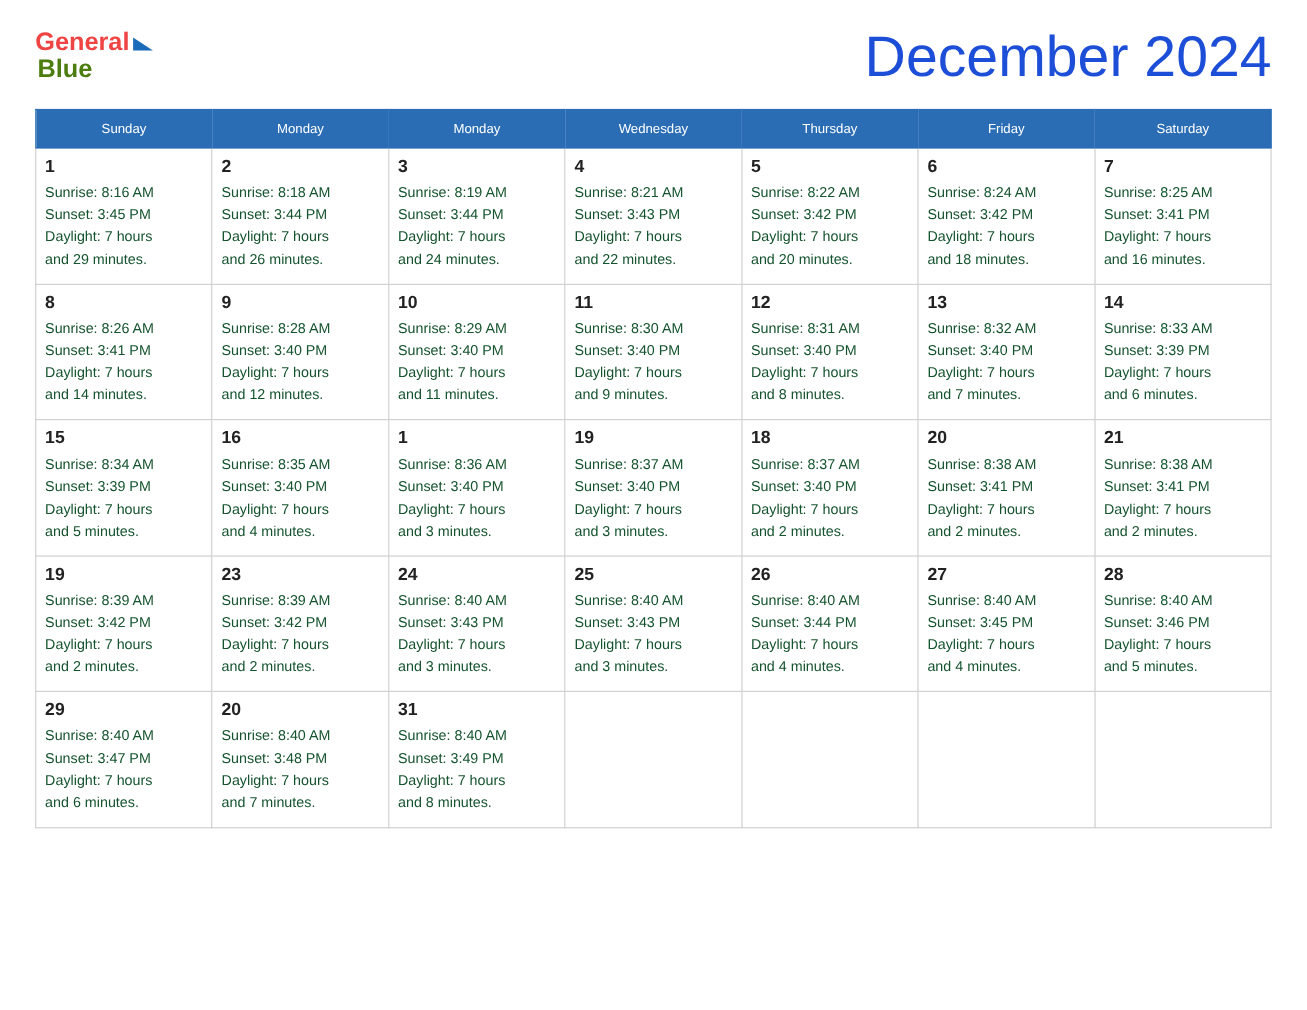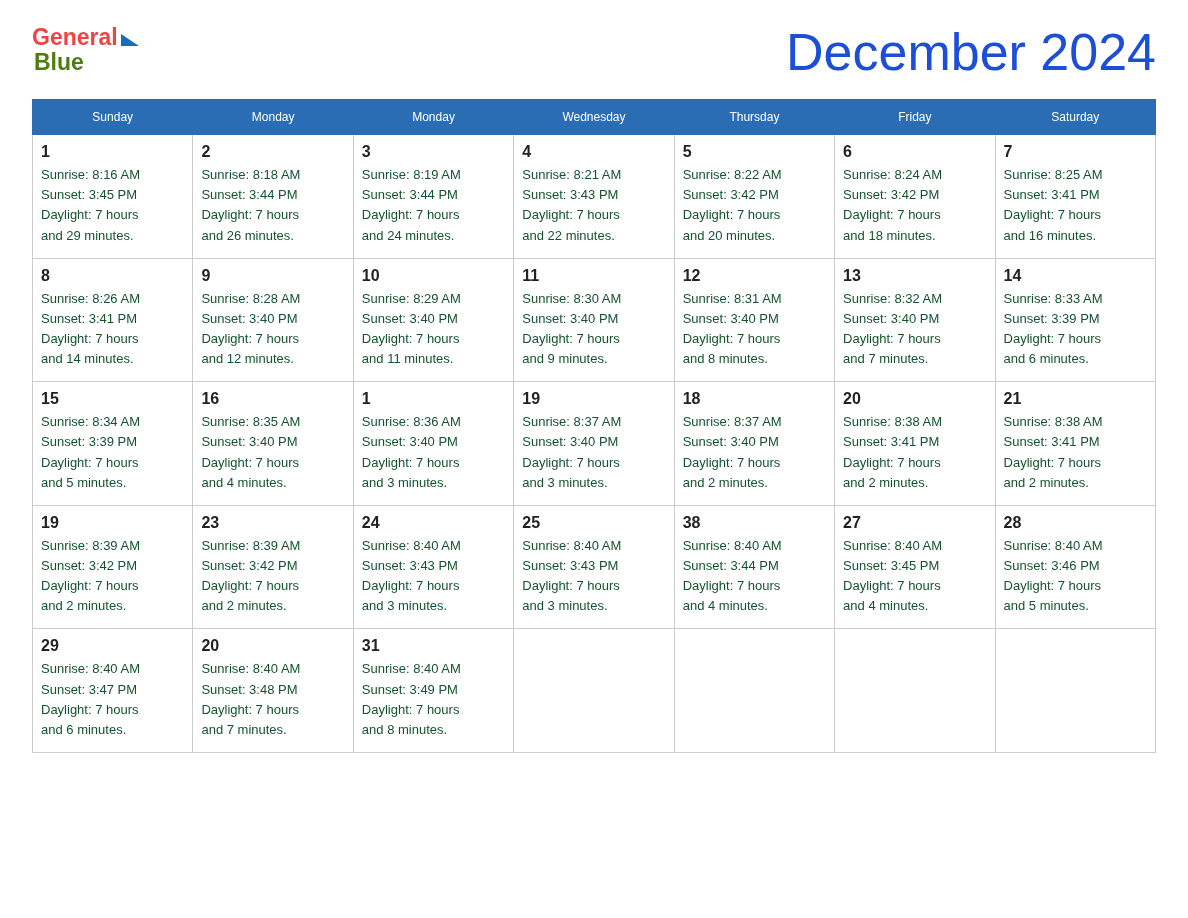--- a/index.html
+++ b/index.html
@@ -361,21 +361,21 @@
         <td>
         <span class="day-num">25</span>
         <div class="day-info">
           Sunrise: 8:40 AM<br>
           Sunset: 3:43 PM<br>
           Daylight: 7 hours<br>
           and 3 minutes.
         </div>
       </td>
         <td>
-        <span class="day-num">38</span>
+        <span class="day-num">26</span>
         <div class="day-info">
           Sunrise: 8:40 AM<br>
           Sunset: 3:44 PM<br>
           Daylight: 7 hours<br>
           and 4 minutes.
         </div>
       </td>
         <td>
         <span class="day-num">27</span>
         <div class="day-info">

